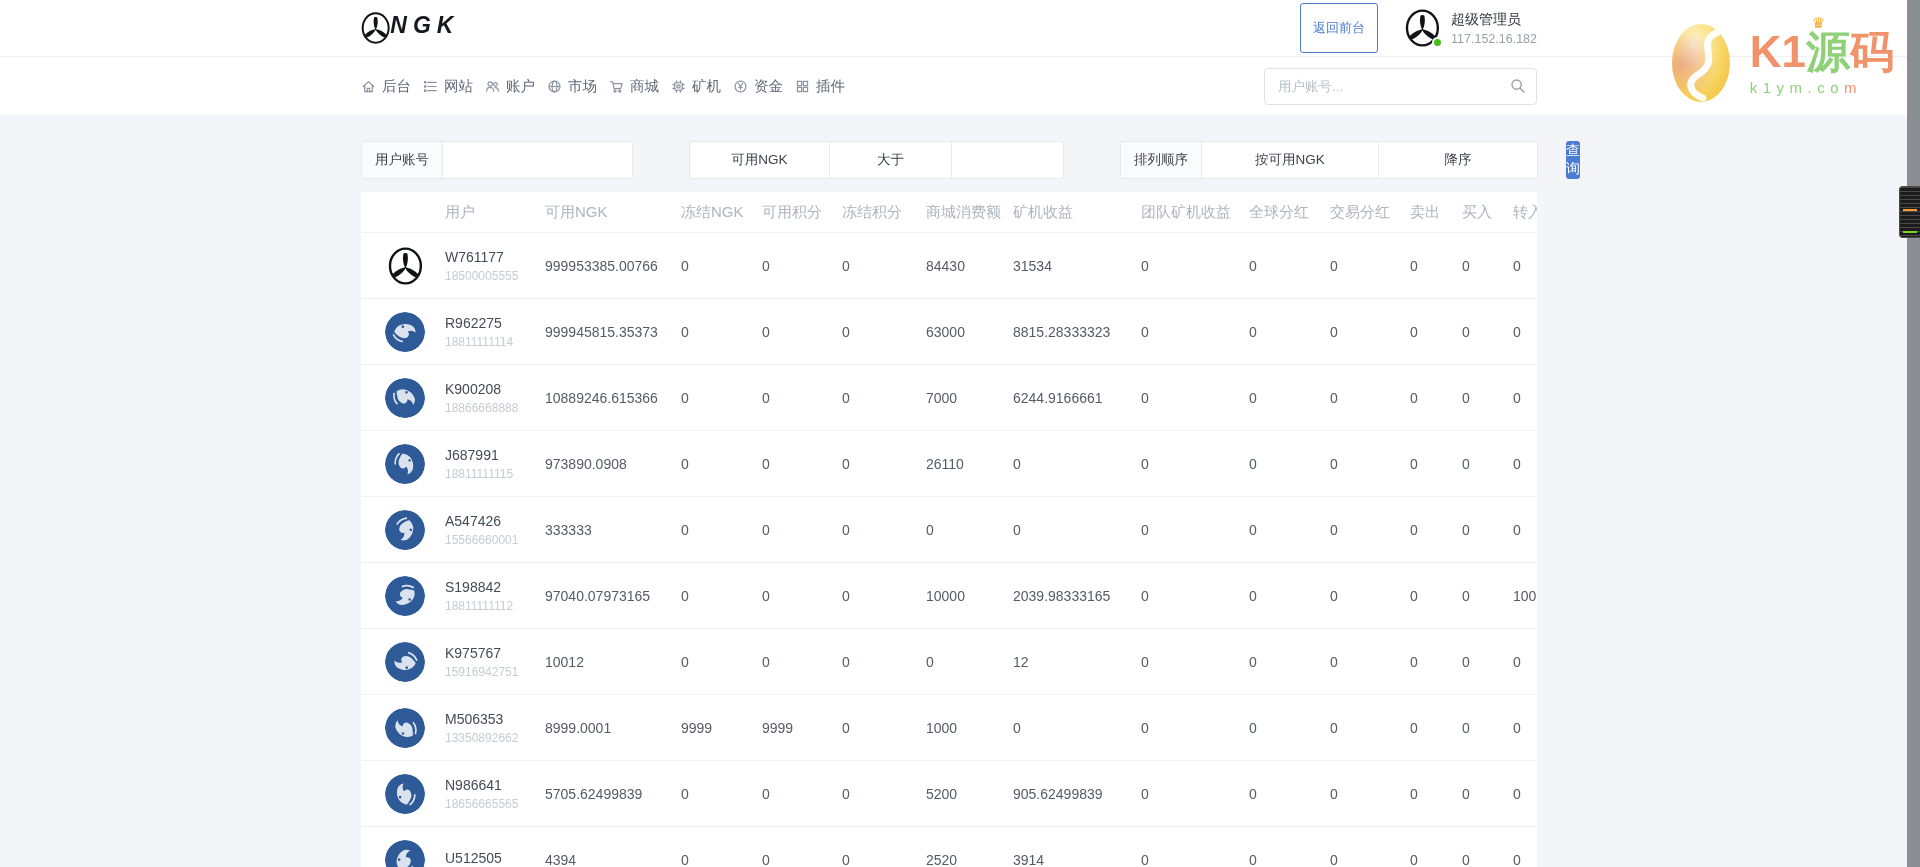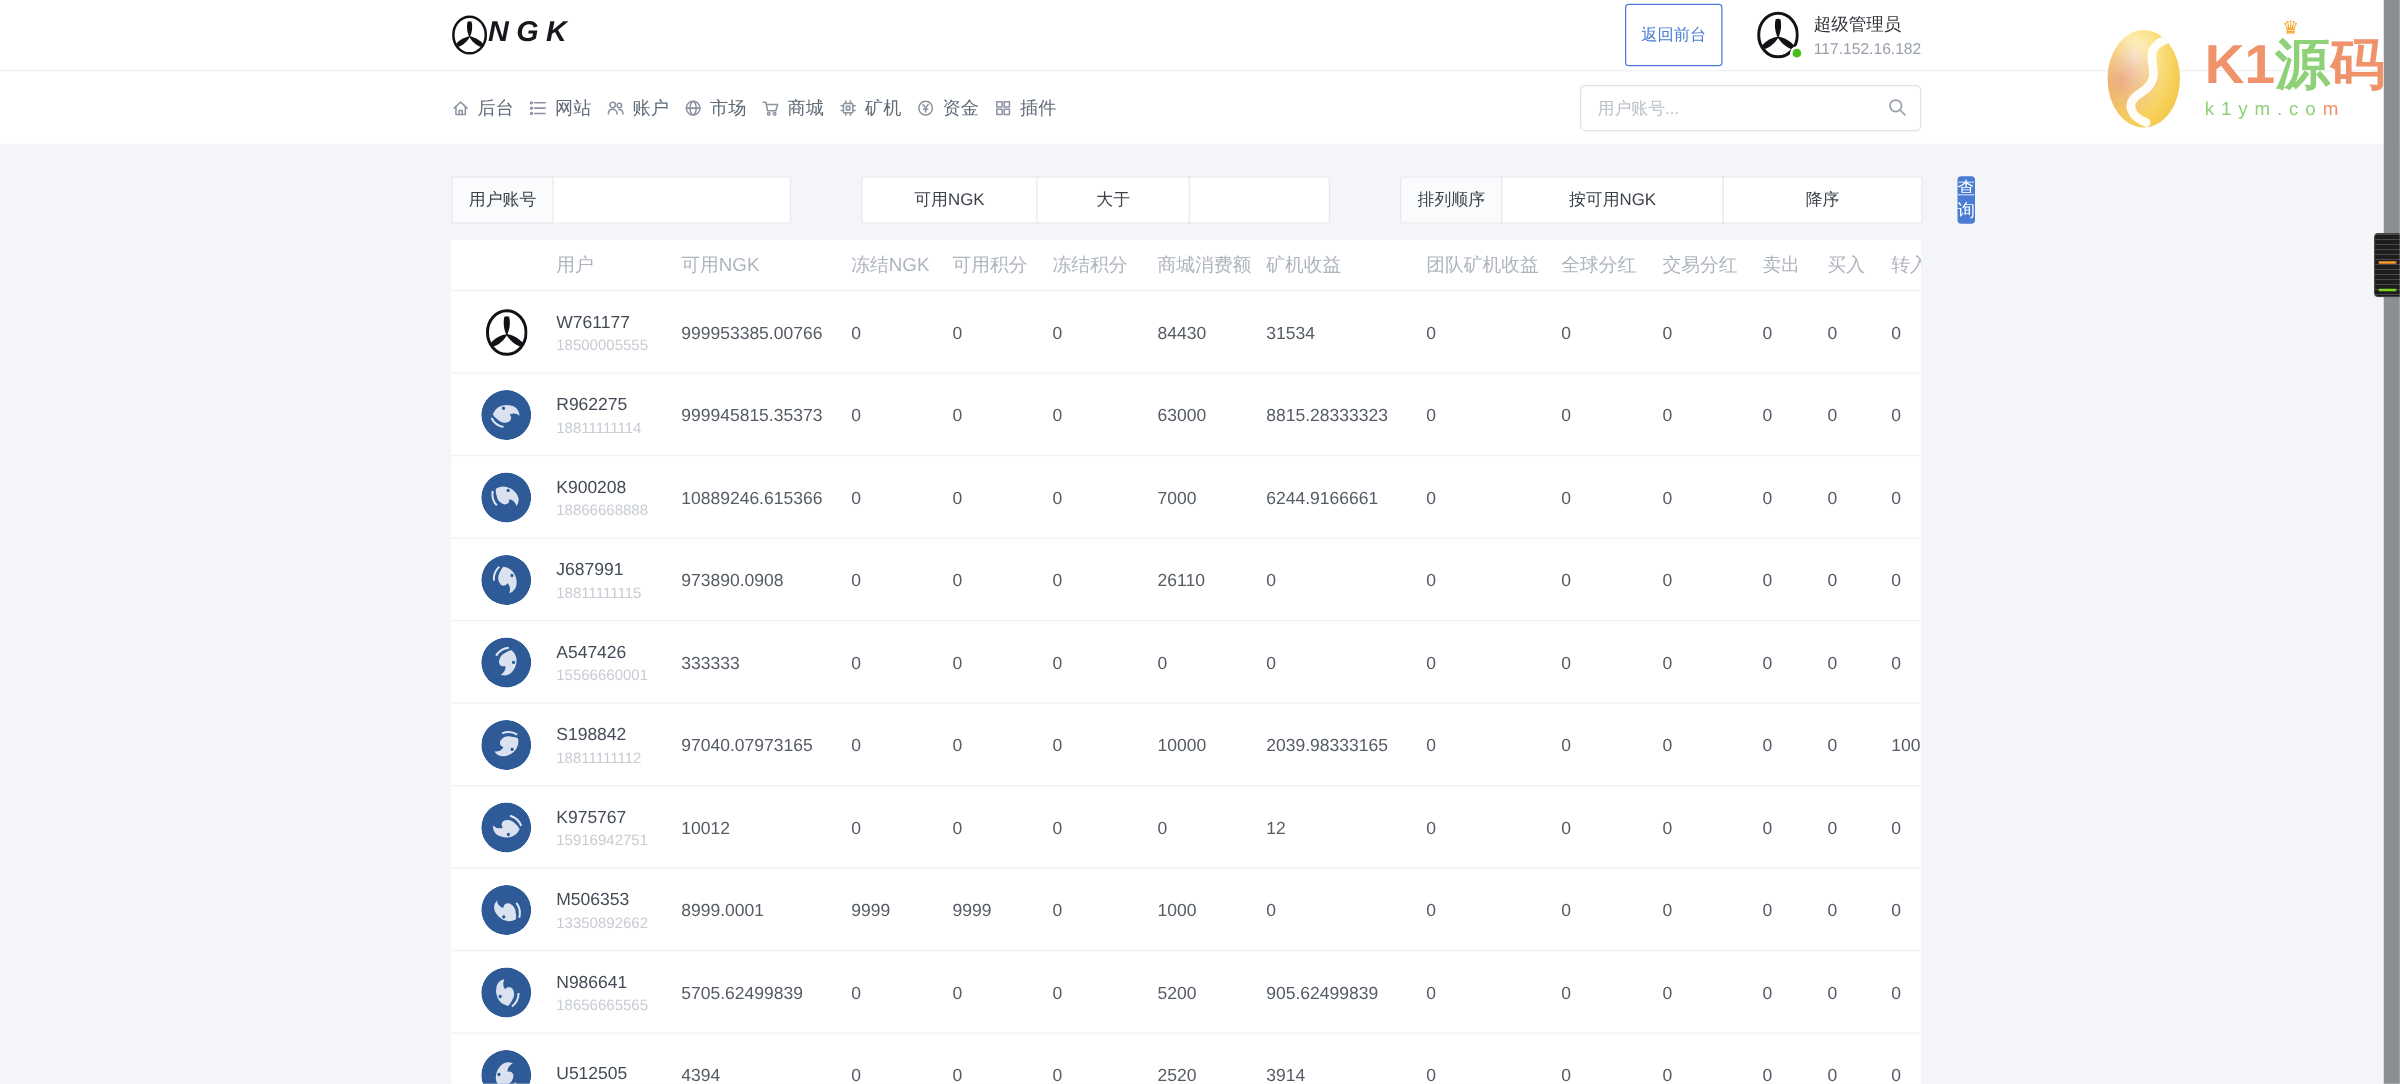--- a/index.html
+++ b/index.html
@@ -90,21 +90,21 @@
   }
   .thead{ height:40px; }
   .th{ font-size:15px; color:#aeb4be; white-space:nowrap; overflow:hidden; }
   .trow{ height:66px; border-top:1px solid #f0f1f3; }
   .td{ font-size:14px; color:#555b65; white-space:nowrap; overflow:hidden; }
   .td-avatar{ padding-left:24px; overflow:visible; }
   .avatar40{ width:40px; height:40px; border-radius:50%; overflow:hidden; display:flex; align-items:center; justify-content:center; background:#fff; }
   .uname{ font-size:14px; color:#434b57; }
   .uphone{ font-size:12px; color:#c7cbd2; margin-top:4px; }
   
-  .watermark{ position:absolute; top:24px; right:12px; display:flex; align-items:center; gap:20px; z-index:50; pointer-events:none; }
+  .watermark{ position:absolute; top:24px; right:26px; display:flex; align-items:center; gap:20px; z-index:50; pointer-events:none; }
   .wm-egg{
     width:58px; height:78px; border-radius:50%; position:relative; overflow:hidden;
     background:radial-gradient(ellipse at 38% 28%, #fdf6d8 0%, #fbe388 35%, #f6cf57 65%, #efbc3e 100%);
   }
   .wm-egg:after{
     content:""; position:absolute; inset:0;
     background:radial-gradient(circle at 18% 52%, rgba(216,104,120,.45), transparent 55%);
   }
   .wm-title{ font-size:44px; font-weight:bold; line-height:1; position:relative; white-space:nowrap; }
   .c-orange{ color:#f0926a; } .c-green{ color:#8fd178; }

